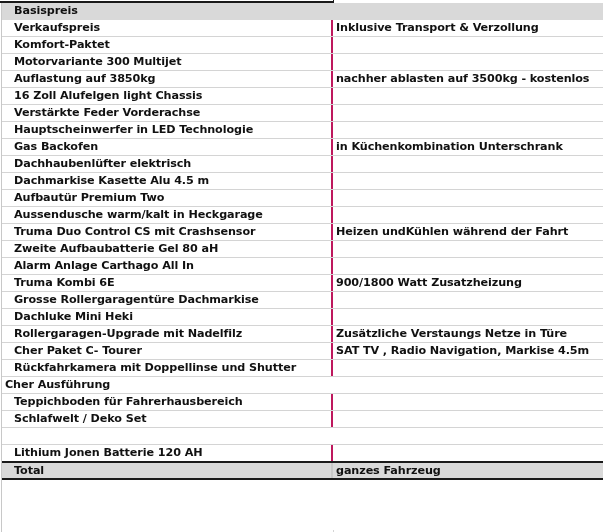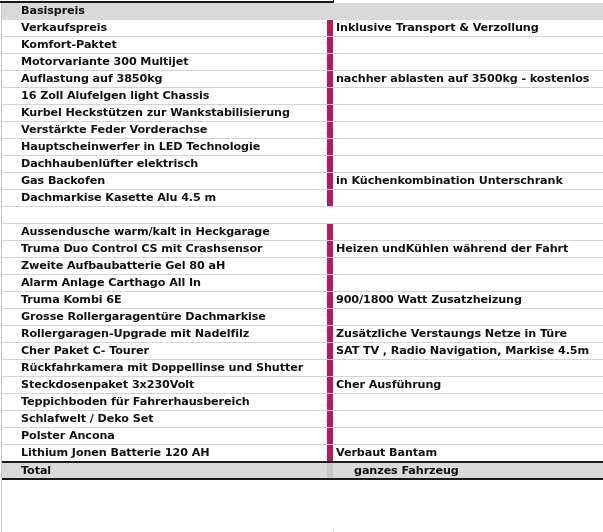--- a/index.html
+++ b/index.html
@@ -5,23 +5,23 @@
   html, body { margin: 0; padding: 0; background: #ffffff; }
   body { width: 603px; height: 532px; overflow: hidden; position: relative;
          font-family: "DejaVu Sans", "Liberation Sans", sans-serif; }
   .sheet { position: absolute; left: 0; top: 0; width: 603px; height: 532px; }
   .top-line { position: absolute; left: 0; top: 1px; width: 334px; height: 2px; background: #1a1a1a; }
   .top-tick { position: absolute; left: 333px; top: 0; width: 1px; height: 3px; background: #1a1a1a; }
   .left-line { position: absolute; left: 1px; top: 3px; width: 1px; height: 529px; background: #c8c8c8; }
   .table { position: absolute; left: 2px; top: 3px; width: 601px; }
   .row { position: relative; height: 16px; border-bottom: 1px solid #d4d4d4; display: flex; }
   .row.header { background: #d9d9d9; border-bottom: 1px solid #d9d9d9; height: 16px; }
-  .row.total { background: #d9d9d9; border-top: 2px solid #1a1a1a; border-bottom: 2px solid #1a1a1a; height: 15px; margin-top: -1px; gap: 18px; }
+  .row.total { background: #d9d9d9; border-top: 2px solid #1a1a1a; border-bottom: 2px solid #1a1a1a; height: 15px; margin-top: -1px; }
   .cell { font-size: 11.2px; font-weight: bold; color: #111; line-height: 16px; white-space: nowrap; overflow: hidden; letter-spacing: -0.1px; }
-  .c1 { width: 331px; padding-left: 19px; border-right: 6px solid #be185d; box-sizing: border-box; }
+  .c1 { width: 331px; padding-left: 12px; border-right: 2px solid #be185d; box-sizing: border-box; }
   .c2 { flex: 1; padding-left: 3px; }
   .row.header .c1, .row.header .c2 { border-right-color: #d9d9d9; }
   .row.total .cell { line-height: 15px; }
   .row.total .c1 { border-right-color: #c8c8c8; }
   .tail { position: absolute; left: 333px; top: 530px; width: 1px; height: 2px; background: #d4d4d4; }
 </style>
 </head>
 <body>
 
 <div class="sheet">
@@ -48,44 +48,41 @@
       </div>
     <div class="row">
         <div class="cell c1">Auflastung auf 3850kg</div>
         <div class="cell c2">nachher ablasten auf 3500kg - kostenlos</div>
       </div>
     <div class="row">
         <div class="cell c1">16 Zoll Alufelgen light Chassis</div>
         <div class="cell c2"></div>
       </div>
     <div class="row">
-        <div class="cell c1">Kurbel Heckstützen zur Wankstabilisierung</div>
-        <div class="cell c2"></div>
-      </div>
-    <div class="row">
         <div class="cell c1">Verstärkte Feder Vorderachse</div>
         <div class="cell c2"></div>
       </div>
     <div class="row">
         <div class="cell c1">Hauptscheinwerfer in LED Technologie</div>
         <div class="cell c2"></div>
       </div>
     <div class="row">
+        <div class="cell c1">Gas Backofen</div>
+        <div class="cell c2">in Küchenkombination Unterschrank</div>
+      </div>
+    <div class="row">
         <div class="cell c1">Dachhaubenlüfter elektrisch</div>
         <div class="cell c2"></div>
-      </div>
-    <div class="row">
-        <div class="cell c1">Gas Backofen</div>
-        <div class="cell c2">in Küchenkombination Unterschrank</div>
       </div>
     <div class="row">
         <div class="cell c1">Dachmarkise Kasette Alu 4.5 m</div>
         <div class="cell c2"></div>
       </div>
     <div class="row">
+        <div class="cell c1">Aufbautür Premium Two</div>
         <div class="cell c2"></div>
       </div>
     <div class="row">
         <div class="cell c1">Aussendusche warm/kalt in Heckgarage</div>
         <div class="cell c2"></div>
       </div>
     <div class="row">
         <div class="cell c1">Truma Duo Control CS mit Crashsensor</div>
         <div class="cell c2">Heizen undKühlen während der Fahrt</div>
       </div>
@@ -99,50 +96,51 @@
       </div>
     <div class="row">
         <div class="cell c1">Truma Kombi 6E</div>
         <div class="cell c2">900/1800 Watt Zusatzheizung</div>
       </div>
     <div class="row">
         <div class="cell c1">Grosse Rollergaragentüre Dachmarkise</div>
         <div class="cell c2"></div>
       </div>
     <div class="row">
+        <div class="cell c1">Dachluke Mini Heki</div>
+        <div class="cell c2"></div>
+      </div>
+    <div class="row">
         <div class="cell c1">Rollergaragen-Upgrade mit Nadelfilz</div>
         <div class="cell c2">Zusätzliche Verstaungs Netze in Türe</div>
       </div>
     <div class="row">
         <div class="cell c1">Cher Paket C- Tourer</div>
         <div class="cell c2">SAT TV , Radio Navigation, Markise 4.5m</div>
       </div>
     <div class="row">
         <div class="cell c1">Rückfahrkamera mit Doppellinse und Shutter</div>
         <div class="cell c2"></div>
       </div>
     <div class="row">
-        <div class="cell c1">Steckdosenpaket 3x230Volt</div>
         <div class="cell c2">Cher Ausführung</div>
       </div>
     <div class="row">
         <div class="cell c1">Teppichboden für Fahrerhausbereich</div>
         <div class="cell c2"></div>
       </div>
     <div class="row">
         <div class="cell c1">Schlafwelt / Deko Set</div>
         <div class="cell c2"></div>
       </div>
     <div class="row">
-        <div class="cell c1">Polster Ancona</div>
         <div class="cell c2"></div>
       </div>
     <div class="row">
         <div class="cell c1">Lithium Jonen Batterie 120 AH</div>
-        <div class="cell c2">Verbaut Bantam</div>
       </div>
 
     <div class="row total">
       <div class="cell c1">Total</div>
       <div class="cell c2">ganzes Fahrzeug</div>
     </div>
   </div>
 
   <div class="tail"></div>
 </div>

